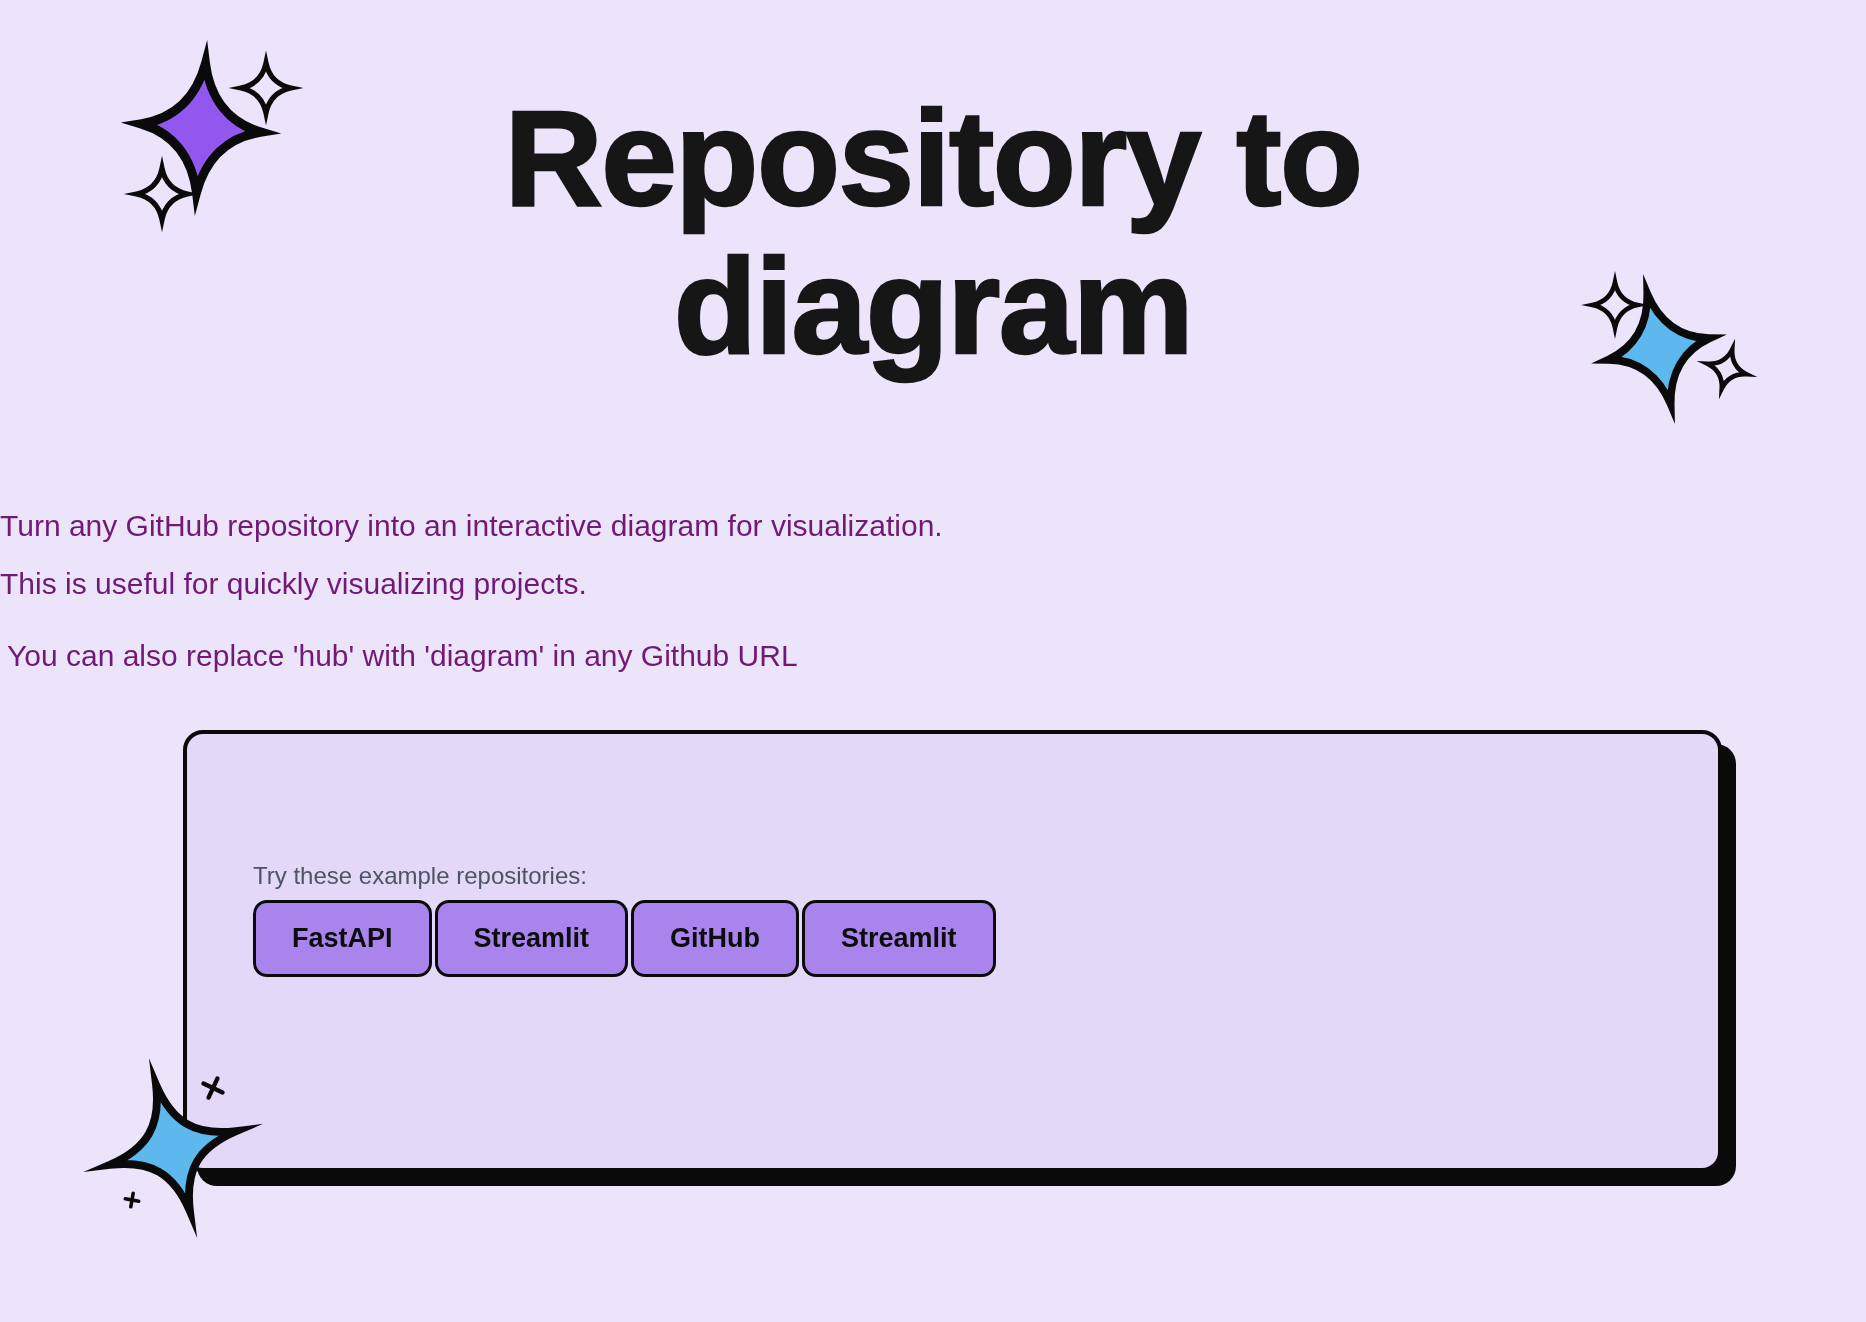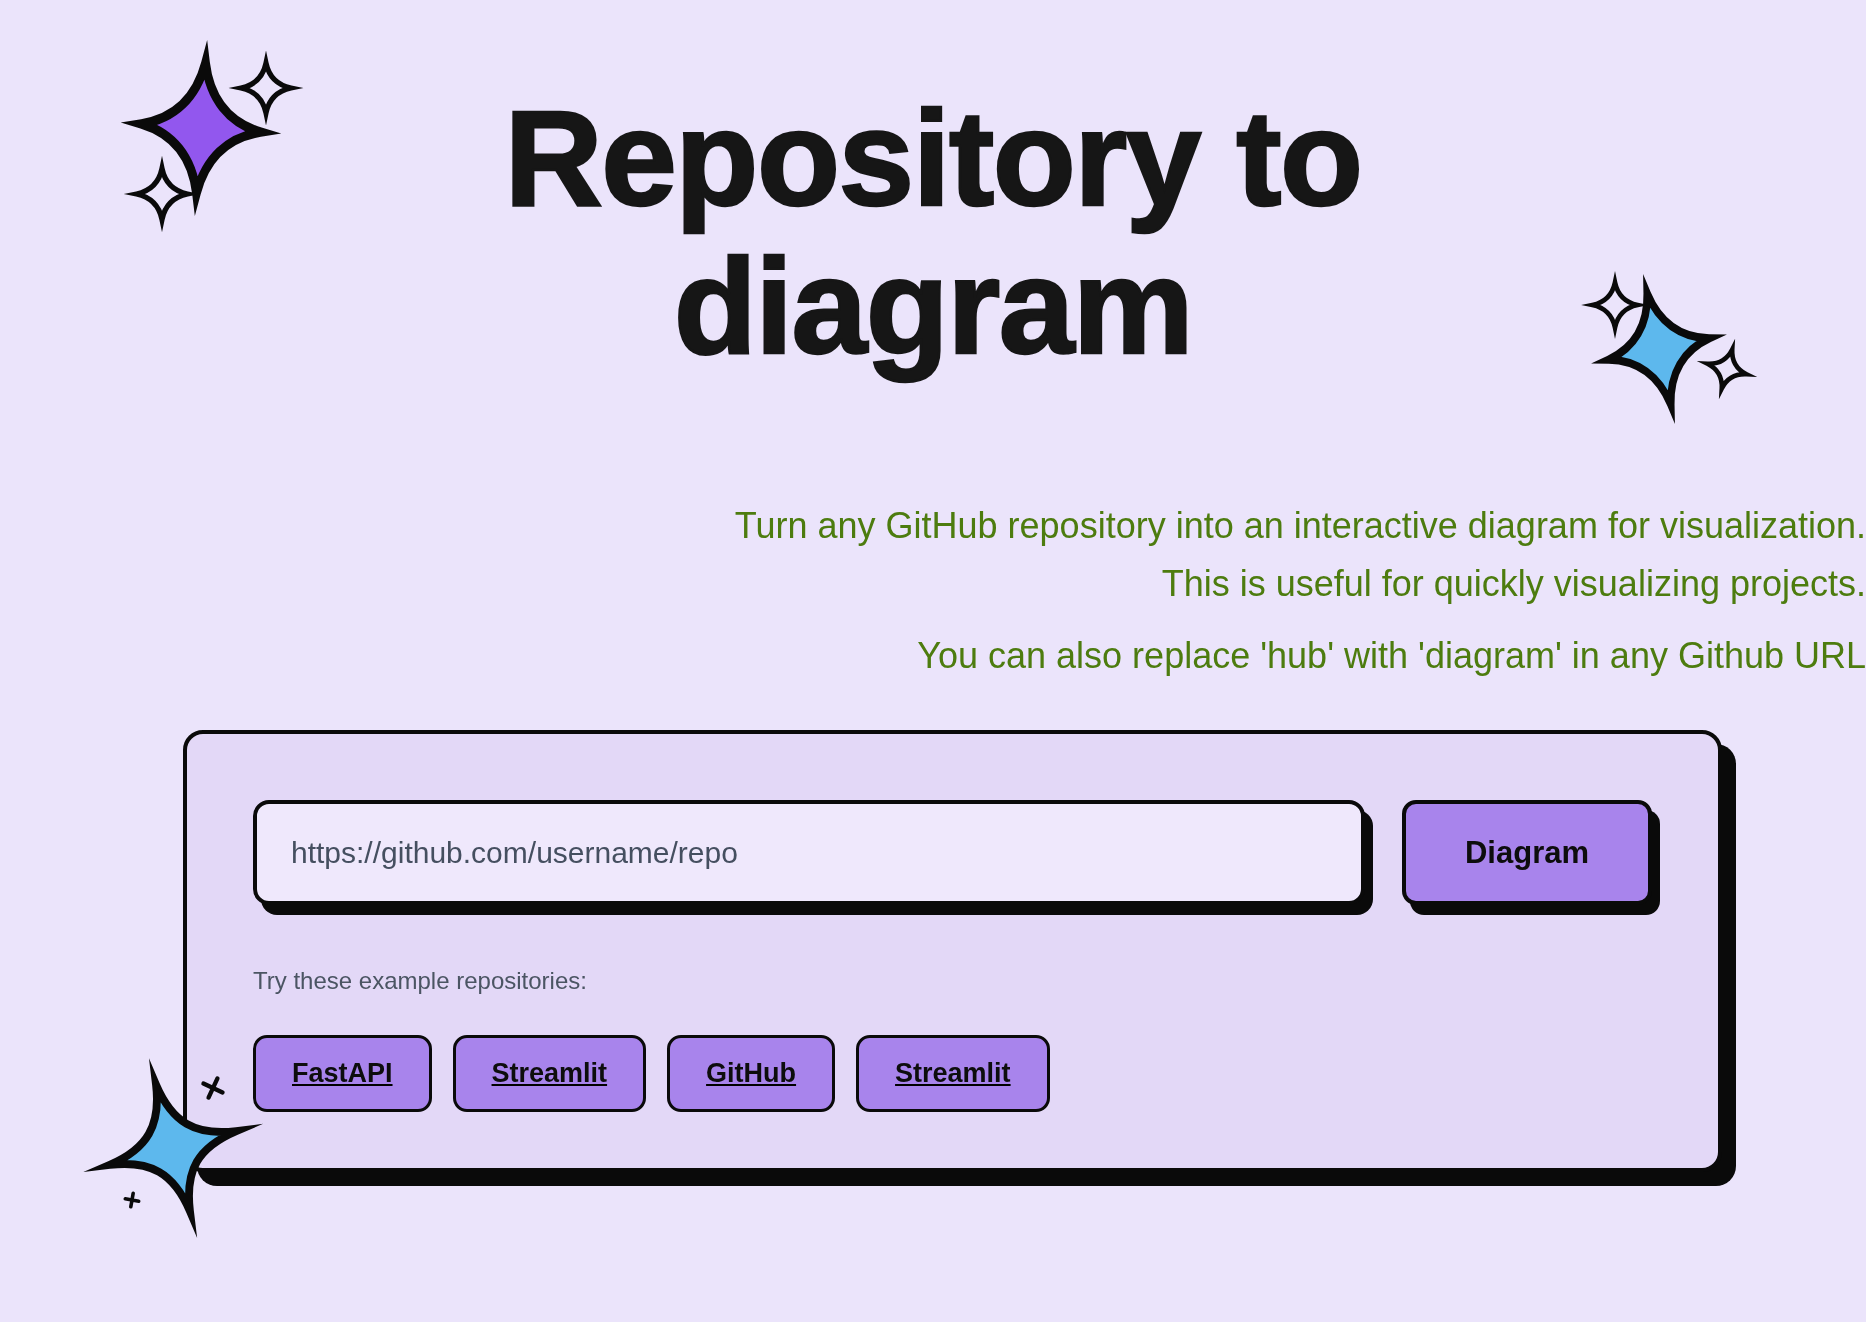--- a/index.html
+++ b/index.html
@@ -23,23 +23,23 @@
     font-weight: 900;
     letter-spacing: -1.5px;
     color: #161616;
     -webkit-text-stroke: 2.5px #161616;
   }
   .title span { display: block; }
 
   .subtitle {
     position: absolute;
     top: 497px; left: 0; width: 100%;
-    text-align: right;
-    color: #4d7c0f;
-    font-size: 36px;
+    text-align: left;
+    color: #701a75;
+    font-size: 30px;
     line-height: 58px;
   }
   .subtitle .note { margin-top: 14px; display: block; padding-left: 7px; }
 
   
   .card {
     position: absolute;
     left: 183px; top: 730px;
     width: 1539px; height: 442px;
     box-sizing: border-box;
@@ -83,24 +83,23 @@
     font-weight: 700;
     color: #0d0d0d;
     cursor: pointer;
   }
   .examples-label {
     margin-top: 62px;
     font-size: 24px;
     color: #4b5563;
   }
   .examples-row {
-    margin-top: 40px;
+    margin-top: 10px;
     display: flex;
-    gap: 21px;
-    text-decoration: underline;
+    gap: 3px;
   }
   .example-btn {
     height: 77px;
     box-sizing: border-box;
     padding: 0 36px;
     background: #a884ec;
     border: 3px solid #0a0a0a;
     border-radius: 14px;
     font-family: "Liberation Sans", sans-serif;
     font-size: 27px;
@@ -157,24 +156,20 @@
     <span>diagram</span>
   </h1>
 
   <div class="subtitle">
     <div>Turn any GitHub repository into an interactive diagram for visualization.</div>
     <div>This is useful for quickly visualizing projects.</div>
     <div class="note">You can also replace 'hub' with 'diagram' in any Github URL</div>
   </div>
 
   <div class="card">
-    <div class="form-row">
-      <input class="url-input" type="text" placeholder="https://github.com/username/repo" style="">
-      <button class="diagram-btn">Diagram</button>
-    </div>
 
     <div class="examples-label">Try these example repositories:</div>
 
     <div class="examples-row">
       <button class="example-btn">FastAPI</button>
       <button class="example-btn">Streamlit</button>
       <button class="example-btn">GitHub</button>
       <button class="example-btn">Streamlit</button>
     </div>
   </div>

